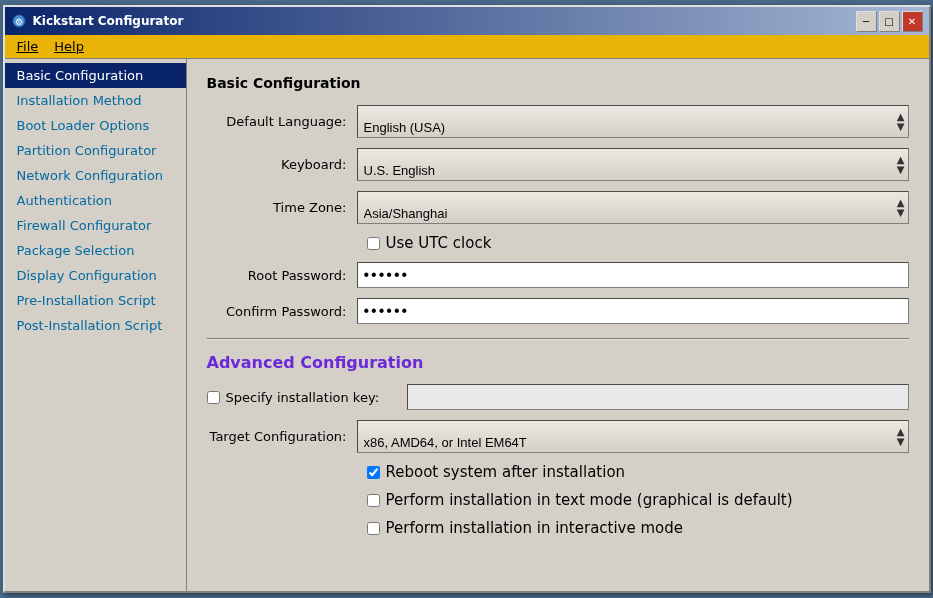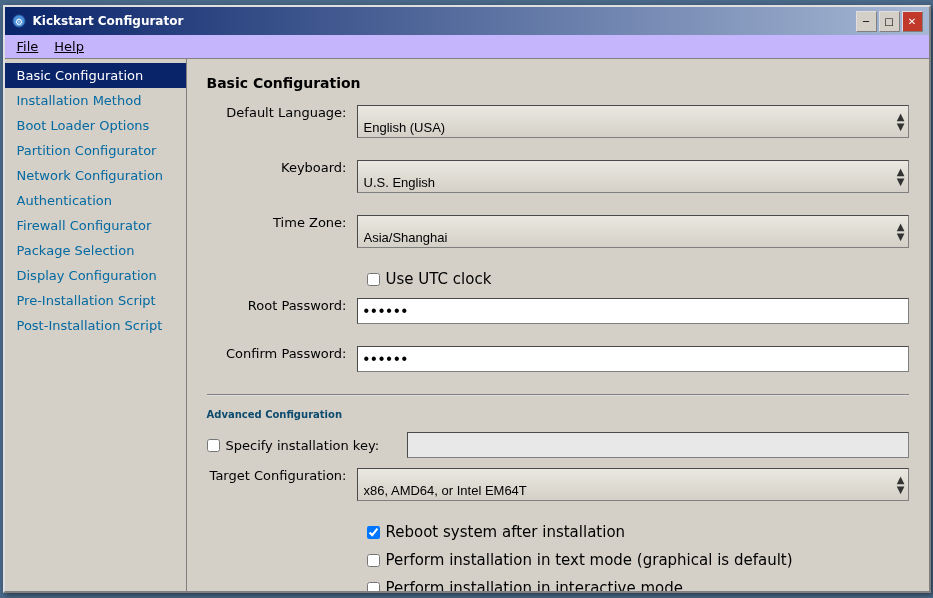--- a/index.html
+++ b/index.html
@@ -57,21 +57,21 @@
       border-left-color: #dfdfdf;
       display: flex;
       align-items: center;
       justify-content: center;
       cursor: pointer;
       font-size: 10px;
       color: #000;
     }
     .tb-btn.close { background: #c0392b; color: white; font-weight: bold; }
     .menu-bar {
-      background: #c4b5fd;
+      background: #eab308;
       height: 24px;
       display: flex;
       align-items: center;
       padding: 0 4px;
       border-bottom: 1px solid #808080;
     }
     .menu-item {
       padding: 2px 8px;
       cursor: pointer;
       font-size: 13px;
@@ -109,22 +109,22 @@
       overflow-y: auto;
     }
     .section-title {
       font-size: 14px;
       font-weight: bold;
       margin-bottom: 14px;
       color: #000;
     }
     .form-group {
       display: flex;
-      align-items: flex-start;
-      margin-bottom: 22px;
+      align-items: center;
+      margin-bottom: 10px;
     }
     .form-label {
       width: 150px;
       text-align: right;
       padding-right: 10px;
       font-size: 13px;
       flex-shrink: 0;
     }
     .form-select {
       flex: 1;
@@ -197,24 +197,24 @@
       letter-spacing: 2px;
       outline: none;
     }
     .divider {
       height: 1px;
       background: #808080;
       margin: 14px 0;
       box-shadow: 0 1px 0 #dfdfdf;
     }
     .advanced-title {
-      font-size: 10px;
+      font-size: 16px;
       font-weight: bold;
       margin-bottom: 12px;
-      color: #0c4a6e;
+      color: #6d28d9;
     }
     .install-key-row {
       display: flex;
       align-items: center;
       margin-bottom: 10px;
     }
     .install-key-check {
       display: flex;
       align-items: center;
       width: 200px;

